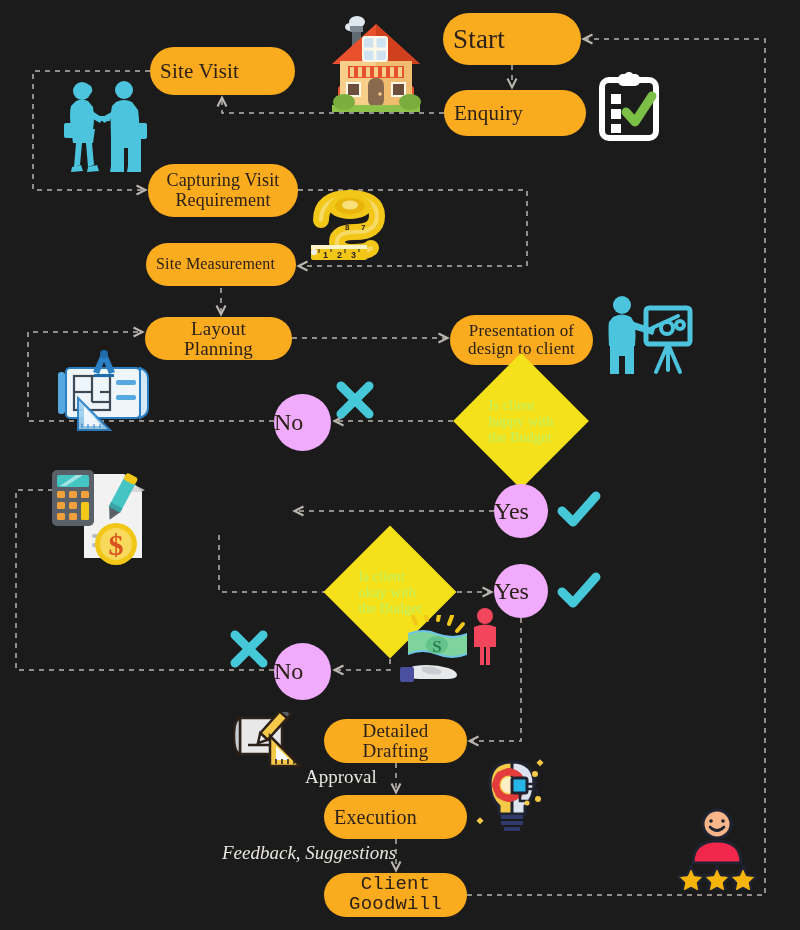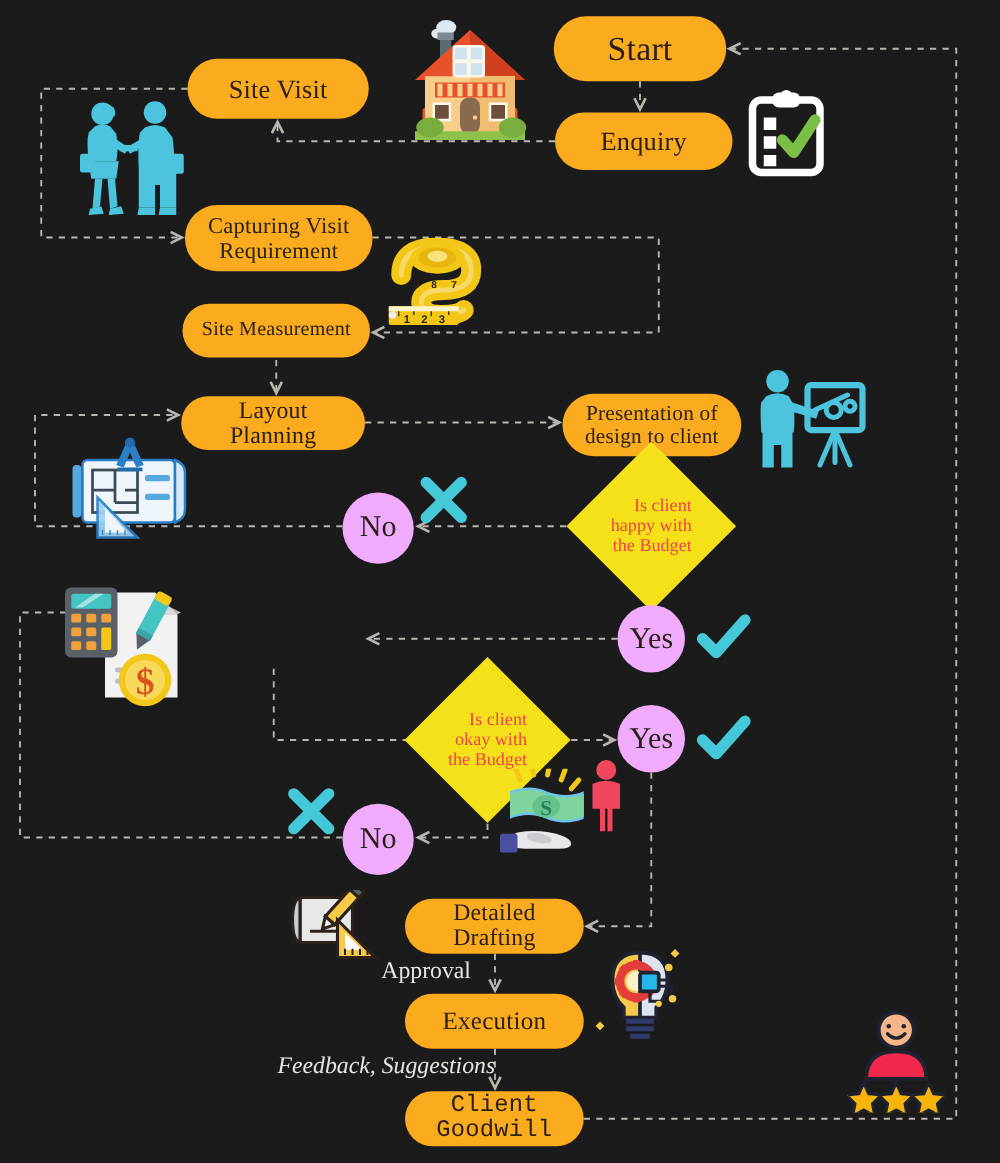--- a/index.html
+++ b/index.html
@@ -1,25 +1,25 @@
 <!DOCTYPE html>
 <html><head>
 <meta charset="utf-8">
 <style>
   html,body{margin:0;padding:0;background:#1c1b1b;}
   body{font-family:"Liberation Serif",serif;}
   #stage{position:relative;width:800px;height:930px;background:#1c1b1b;overflow:hidden;}
   #wires{position:absolute;left:0;top:0;width:800px;height:930px;}
-  .node{position:absolute;box-sizing:border-box;display:flex;align-items:center;justify-content:center;text-align:center;color:#2b2118;}
+  .node{position:absolute;box-sizing:border-box;display:flex;align-items:center;justify-content:flex-start;text-align:center;color:#2b2118;}
   .pill{background:#faab1e;border-radius:26px;font-size:19px;line-height:1.05;padding:4px 10px;letter-spacing:.2px;}
   .pill.two{line-height:1.08;}
   .circ{border-radius:50%;background:#f0abfc;font-size:24px;}
   .dia{position:absolute;display:flex;align-items:center;justify-content:center;}
   .dia .sq{position:absolute;left:0;top:0;width:100%;height:100%;background:#f5e119;transform:rotate(45deg);}
-  .dia .tx{position:relative;z-index:2;font-size:14.5px;line-height:1.12;color:#ef4444;text-align:right;}
+  .dia .tx{position:relative;z-index:2;font-size:14.5px;line-height:1.12;color:#bef264;text-align:left;}
   .edgelabel{position:absolute;color:#e9e6e0;font-size:19px;white-space:nowrap;}
   .ic{position:absolute;}
   .ic svg{display:block;}
 </style>
 </head>
 <body>
 
 <div id="stage">
 
   <svg id="wires" viewBox="0 0 800 930">

